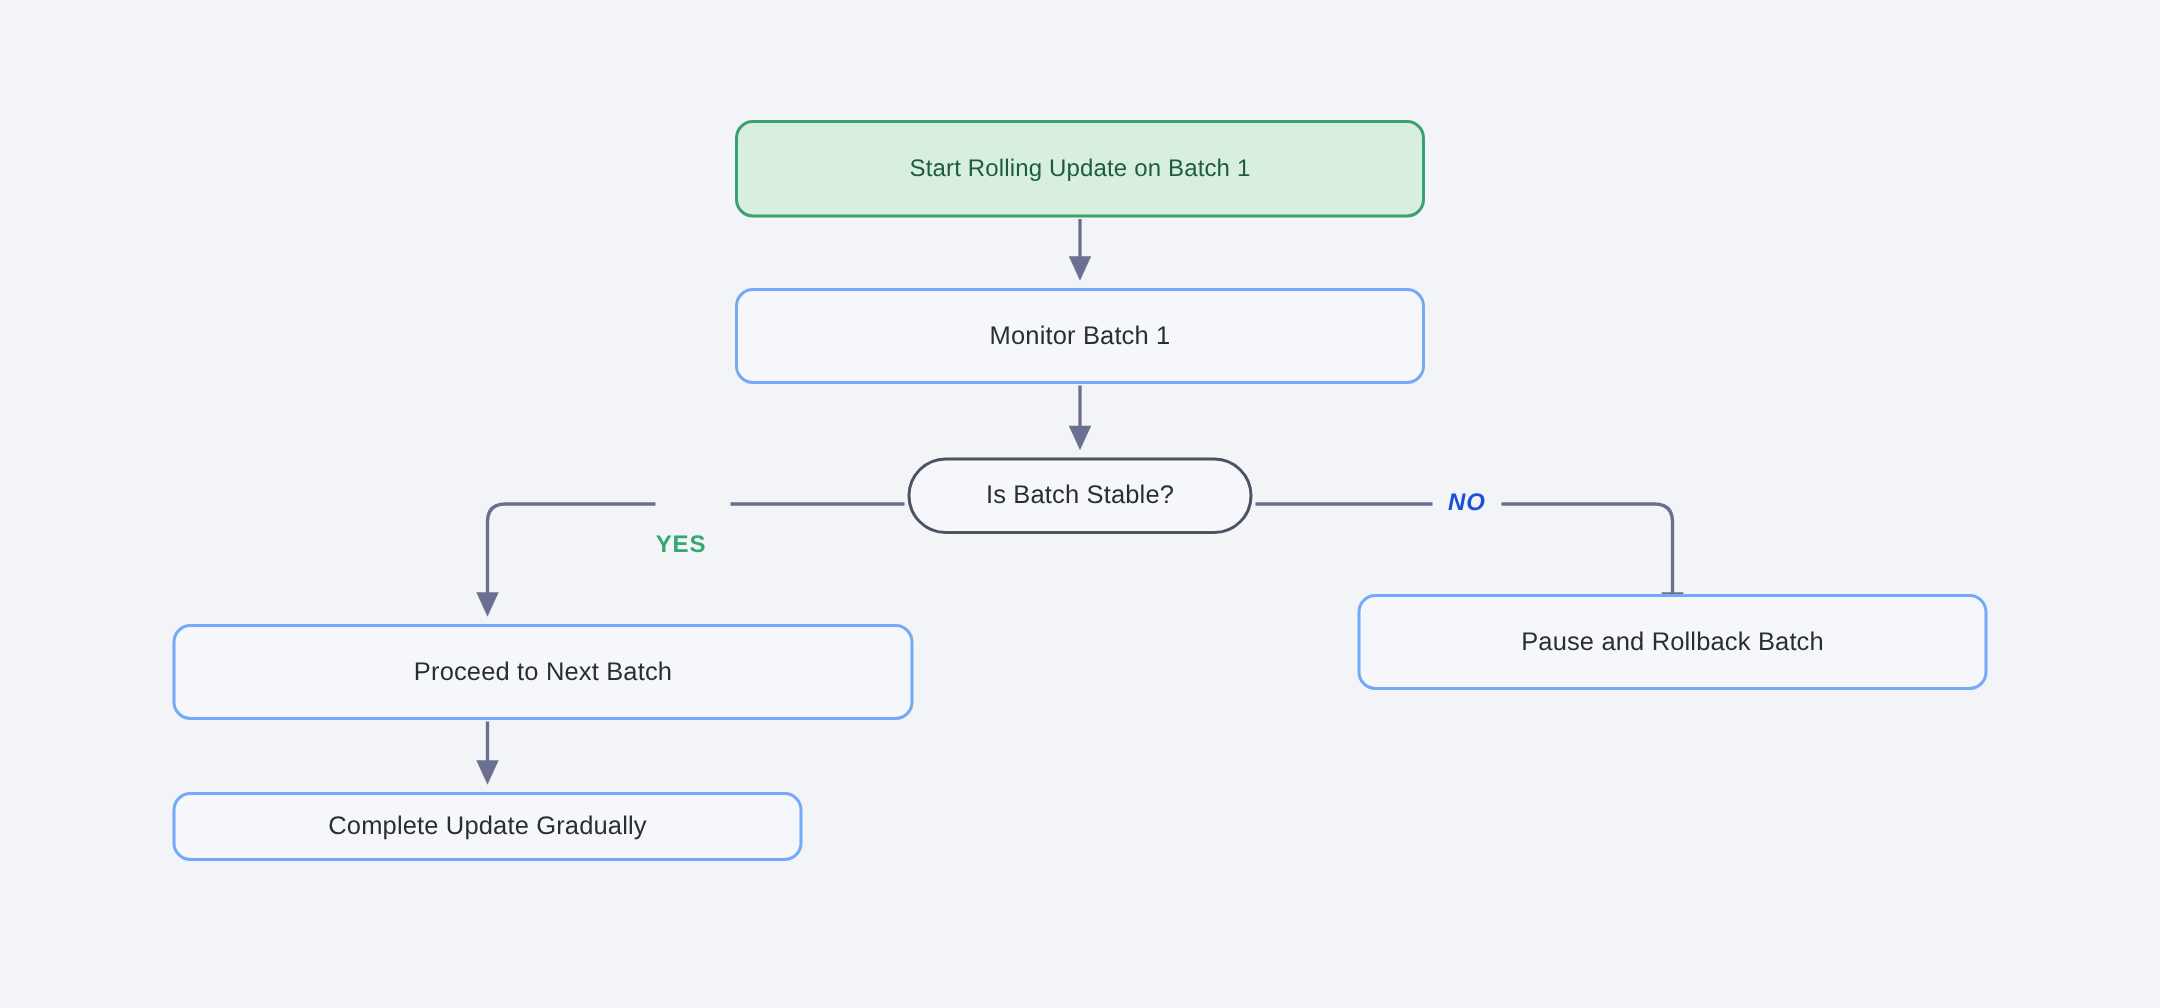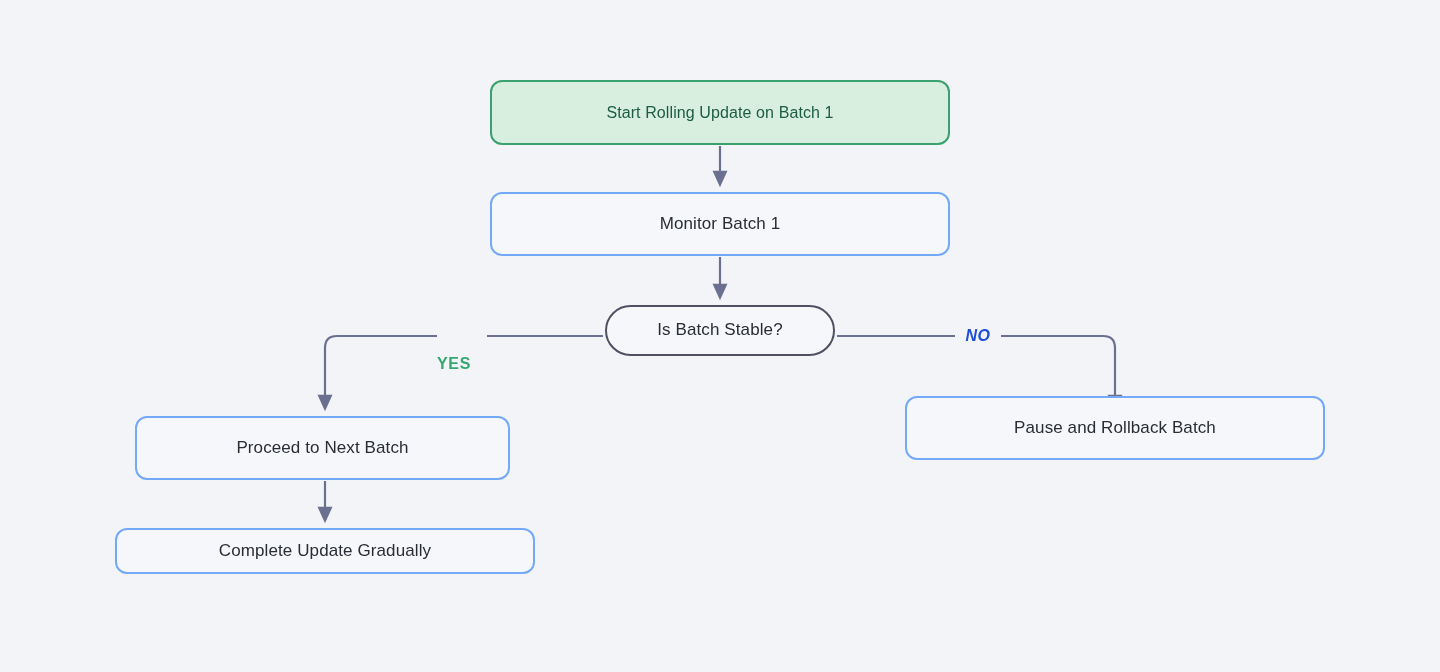--- a/index.html
+++ b/index.html
@@ -107,21 +107,21 @@
   </div>
 
   <div class="node" style="left:490px; top:192px; width:460px; height:64px;">
     <span>Monitor Batch 1</span>
   </div>
 
   <div class="node decision-node" style="left:605px; top:305px; width:230px; height:51px;">
     <span>Is Batch Stable?</span>
   </div>
 
-  <div class="node" style="left:115px; top:416px; width:375px; height:64px;margin-left:20px;">
+  <div class="node" style="left:115px; top:416px; width:494px; height:64px;">
     <span>Proceed to Next Batch</span>
   </div>
 
   <div class="node" style="left:905px; top:396px; width:420px; height:64px;">
     <span>Pause and Rollback Batch</span>
   </div>
 
   <div class="node" style="left:115px; top:528px; width:420px; height:46px;">
     <span>Complete Update Gradually</span>
   </div>

